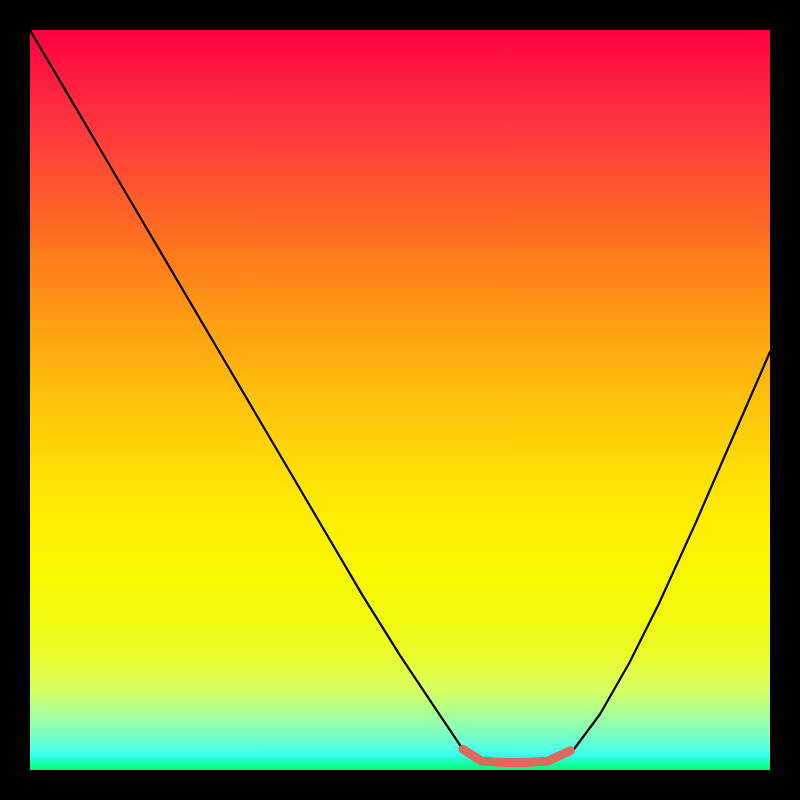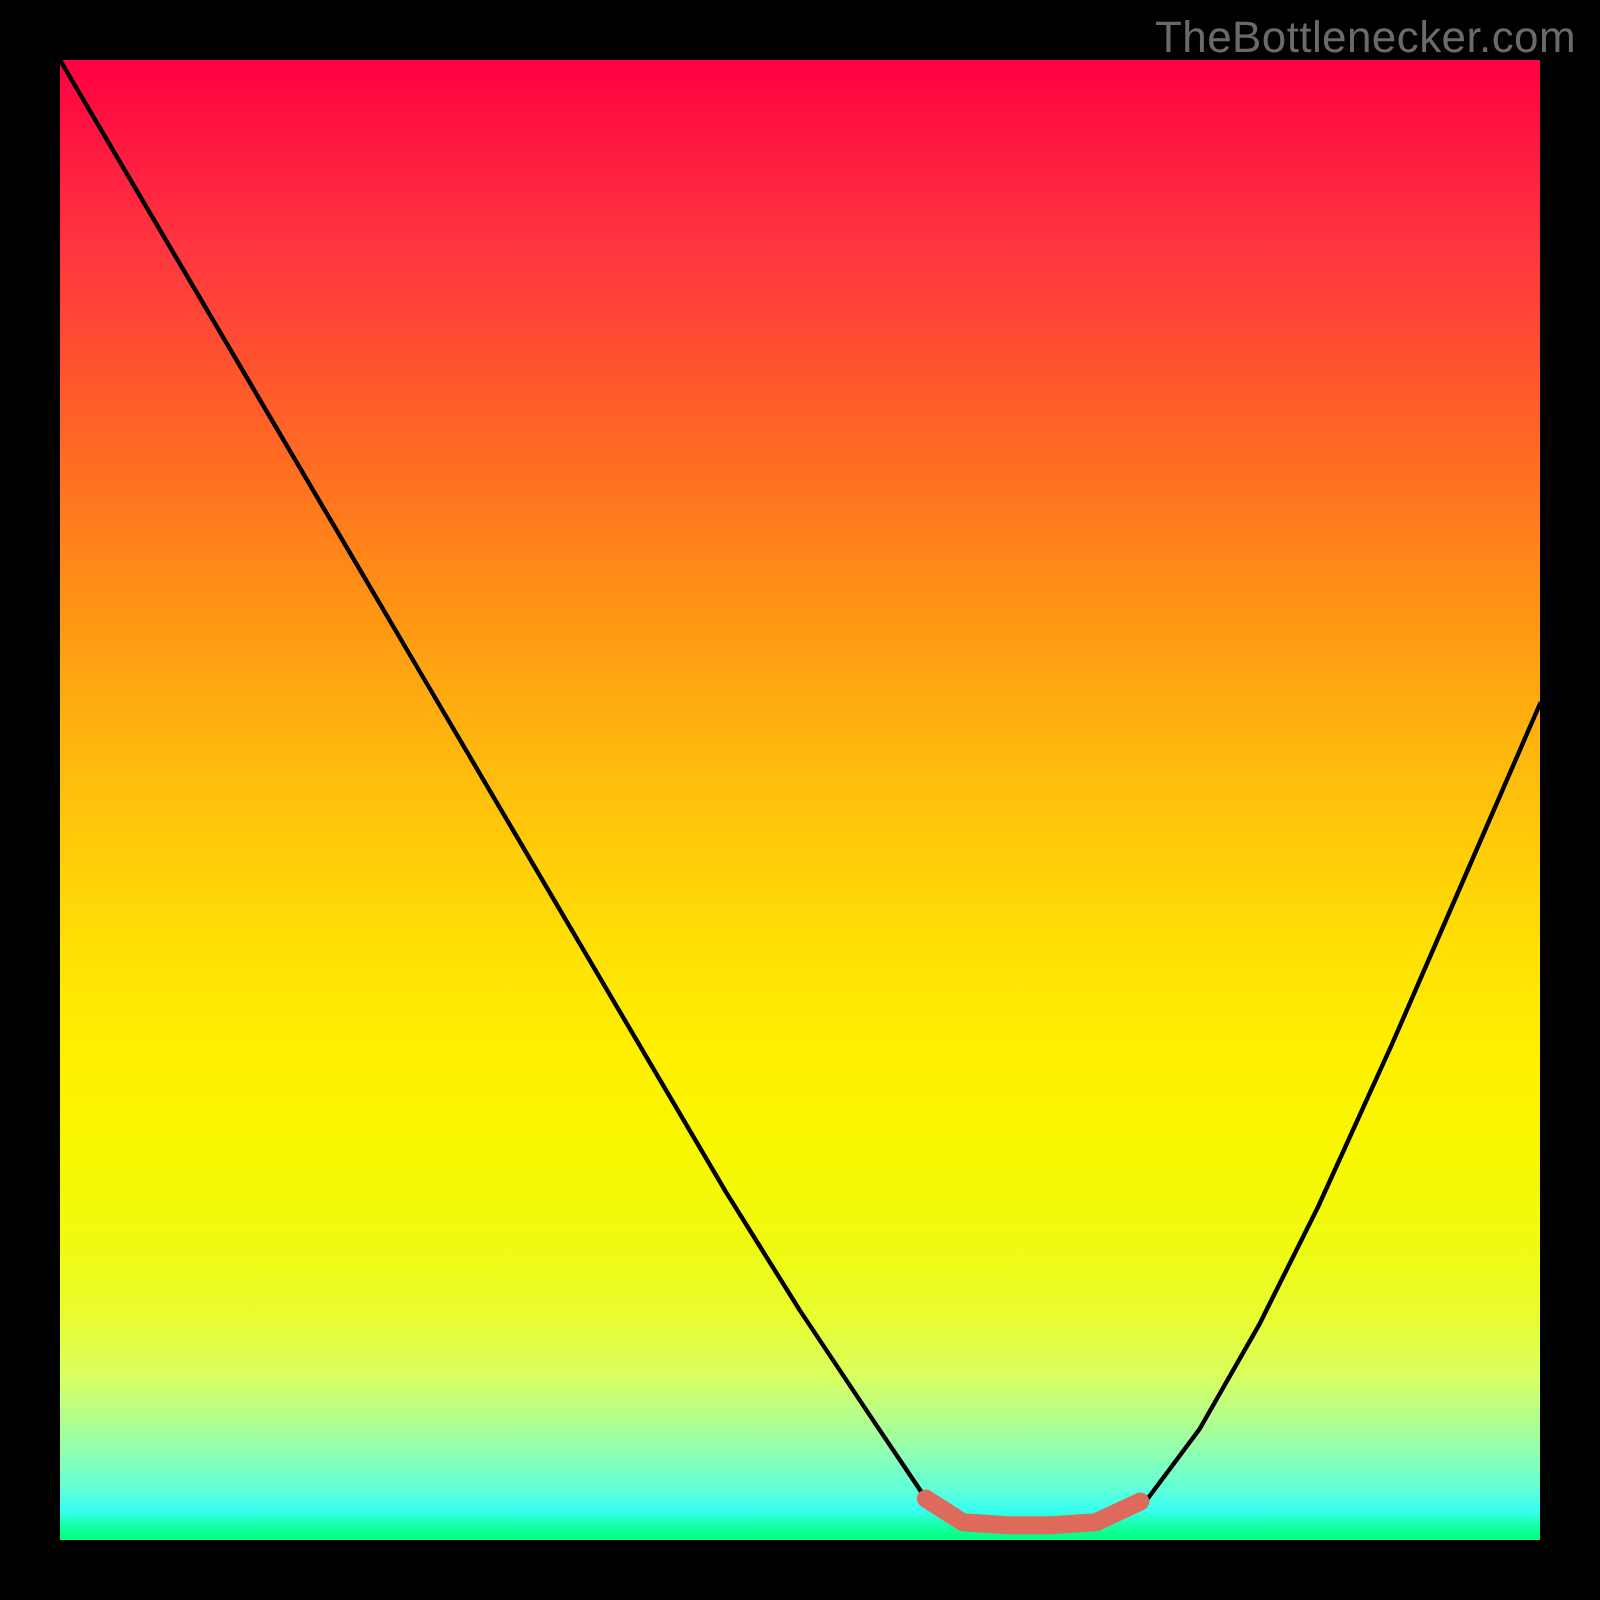--- a/index.html
+++ b/index.html
@@ -54,20 +54,19 @@
     left: 0;
     top: 0;
     width: 740px;
     height: 740px;
   }
 </style>
 </head>
 <body>
 
 <div class="chart-container">
-  <div class="watermark">TheBottleneсker.com</div>
   <div class="plot-area">
     <svg class="curve" viewBox="0 0 740 740" preserveAspectRatio="none">
       <path id="curve-path" fill="none" stroke="#000" stroke-width="2.2" stroke-linecap="round" stroke-linejoin="round" d="M0.00 0.00 L37.00 62.90 L74.00 125.80 L111.00 188.70 L148.00 251.60 L185.00 314.50 L222.00 377.40 L259.00 440.30 L296.00 503.20 L333.00 566.10 L370.00 625.30 L407.00 680.80 L432.90 719.28 L458.80 732.60 L488.40 732.60 L518.00 732.60 L543.90 719.28 L569.80 684.50 L599.40 632.70 L629.00 573.50 L666.00 492.10 L703.00 407.00 L740.00 321.90"></path>
       <path id="valley-path" fill="none" stroke="#dd6a5a" stroke-width="9" stroke-linecap="round" stroke-linejoin="round" d="M432.90 719.28 L451.40 731.12 L473.60 732.60 L495.80 732.60 L518.00 731.12 L540.20 720.76"></path>
     </svg>
   </div>
 </div>
 
 </body></html>

